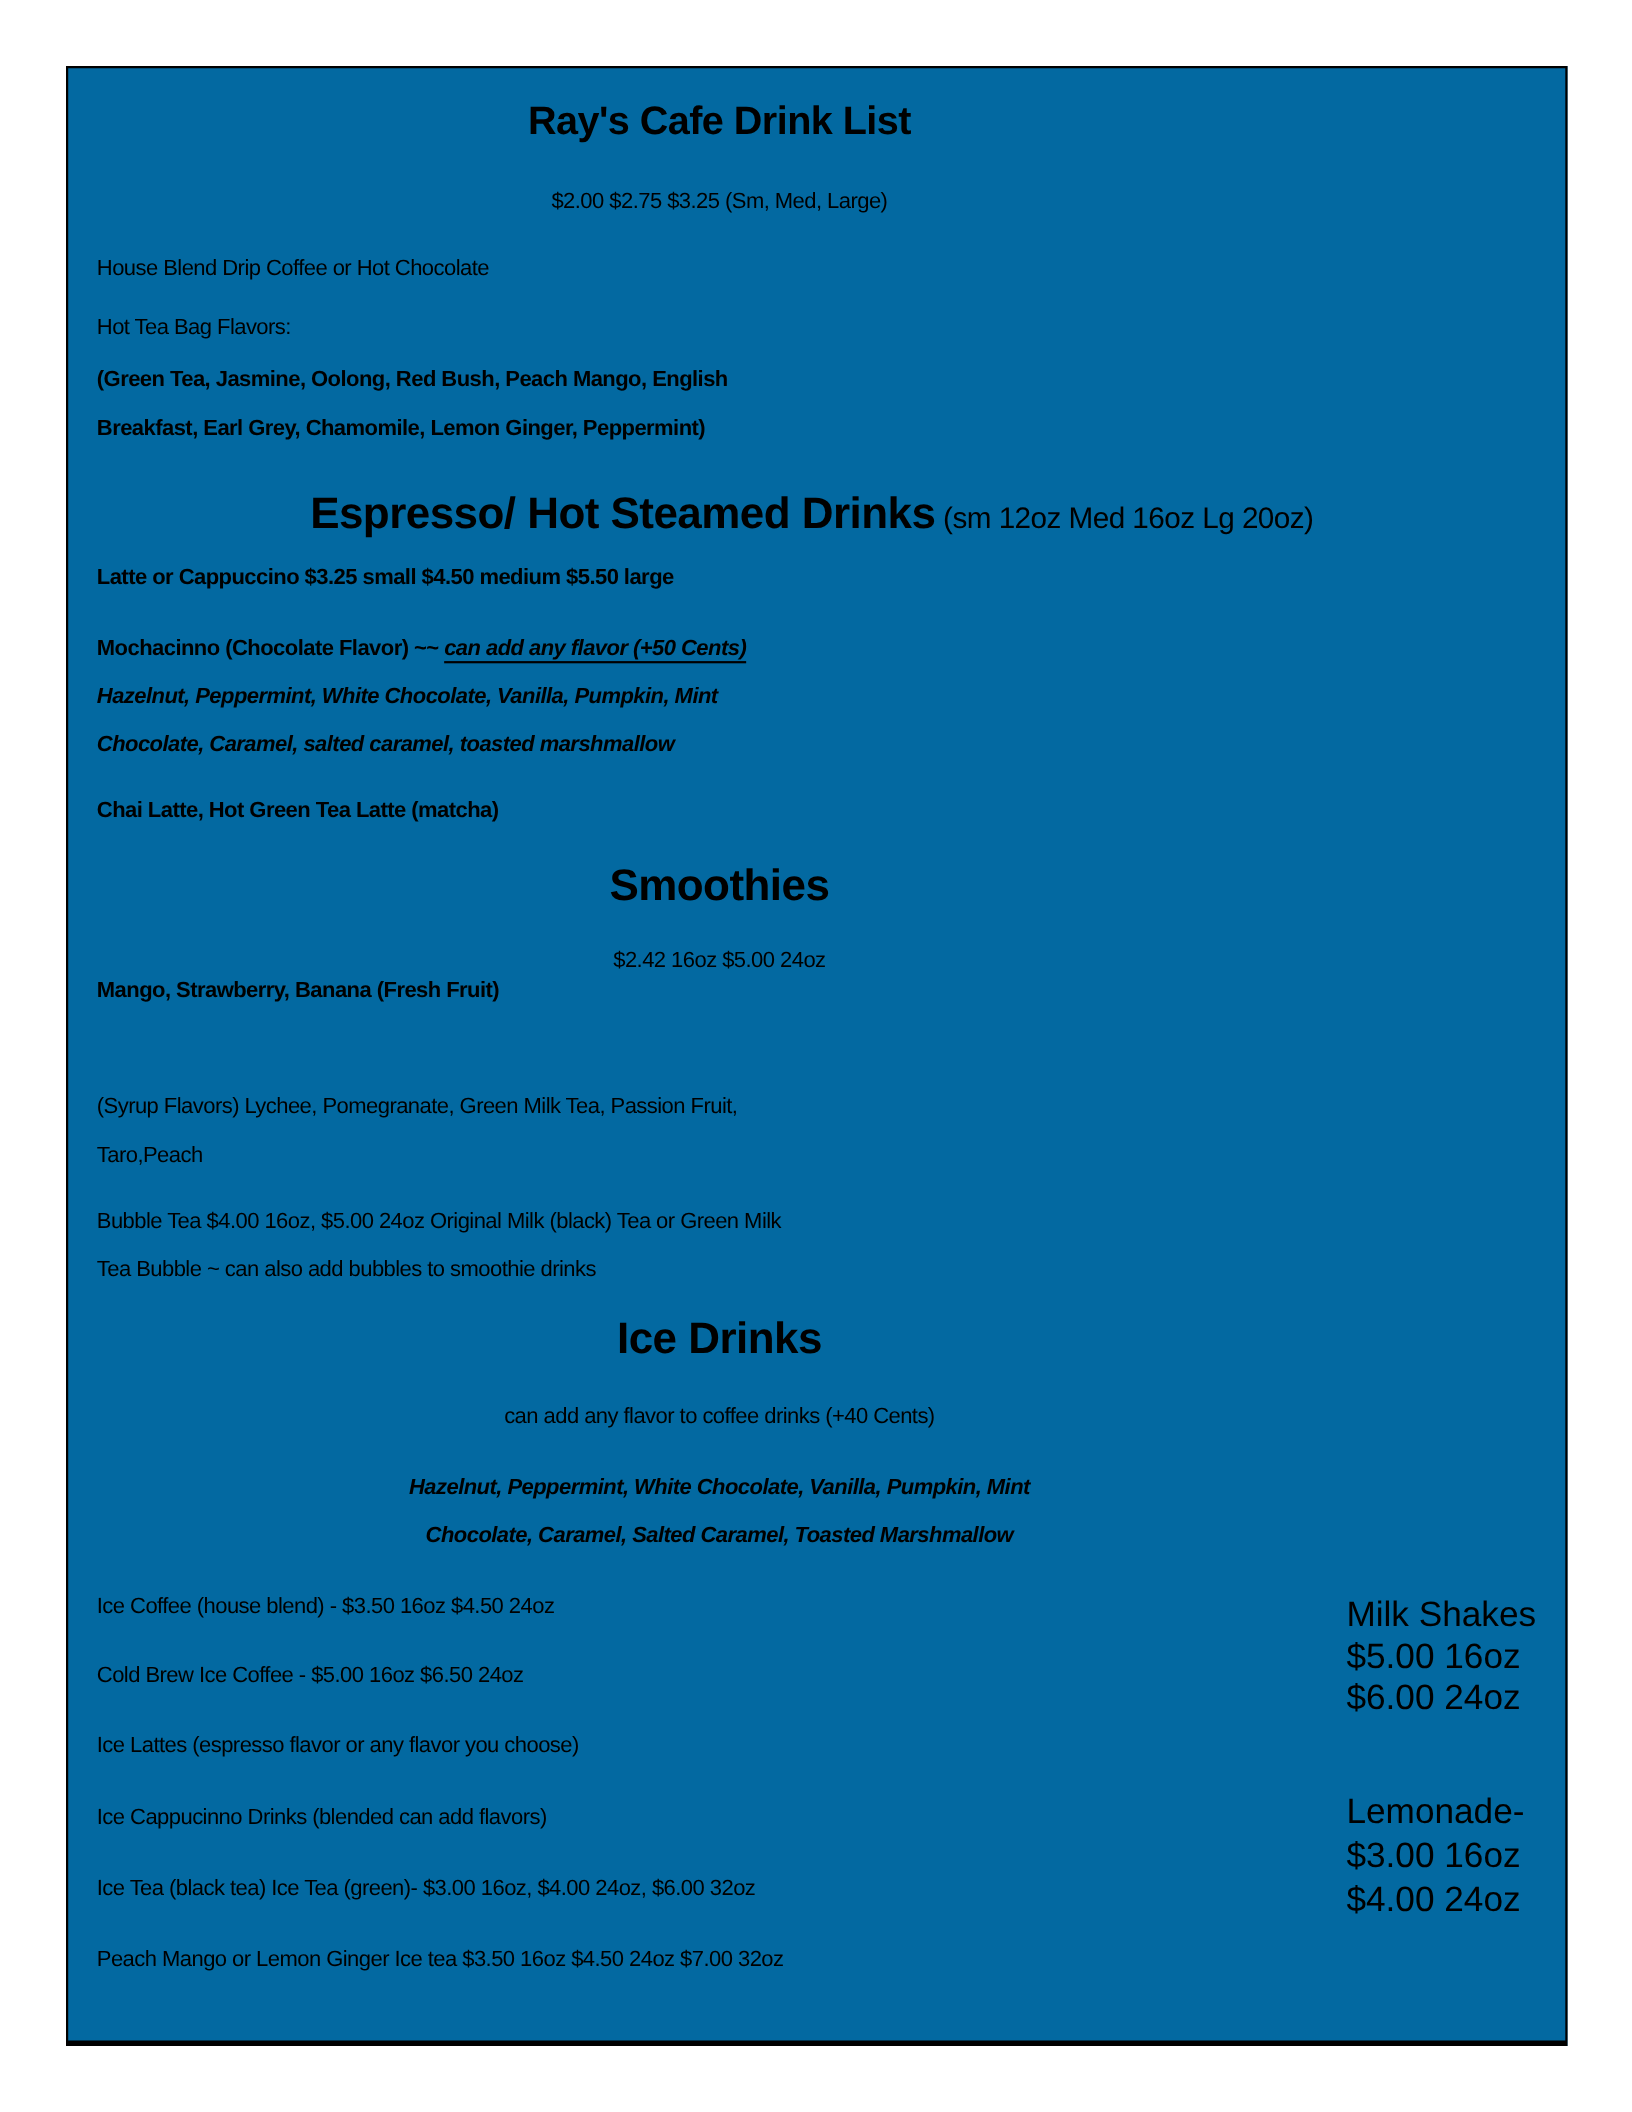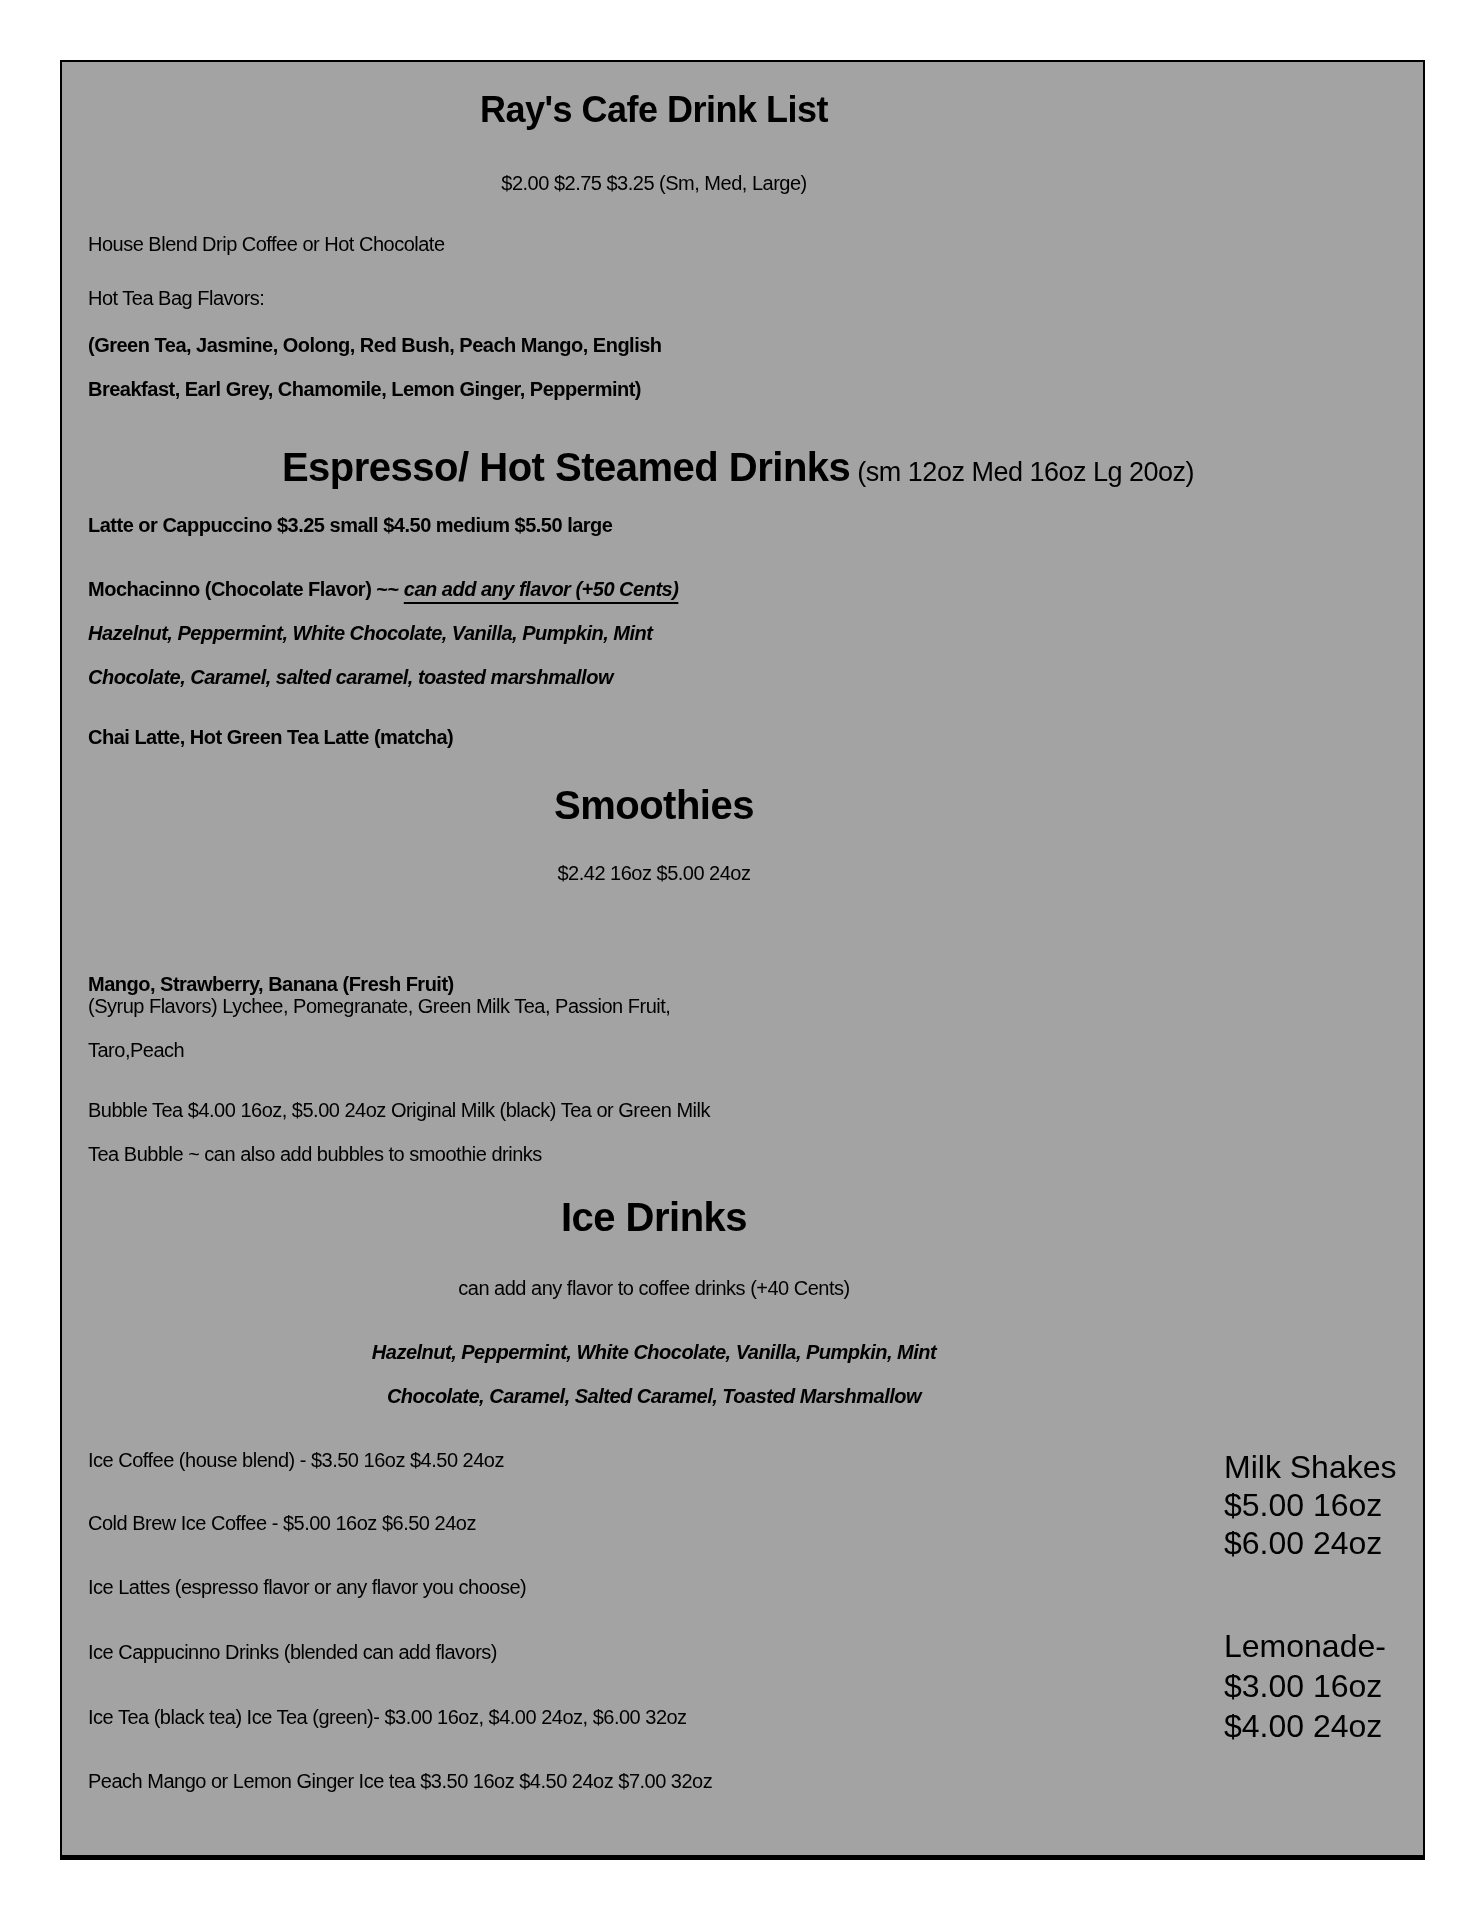--- a/index.html
+++ b/index.html
@@ -11,21 +11,21 @@
     color:#000000;
     overflow:hidden;
   }
   .sheet{
     position:absolute;
     left:60px;top:60px;
     width:1365px;height:1800px;
     box-sizing:border-box;
     border:2px solid #000000;
     border-bottom-width:5px;
-    background:#a3a3a3;
+    background:#0369a1;
   }
   
   .p{
     position:absolute;
     left:26px;               
     width:1132px;
     font-size:20px;
     line-height:44px;
     letter-spacing:-0.5px;
     white-space:pre-line;
@@ -89,21 +89,21 @@
 
     <div class="p" style="top:505px;"><span class="bold">Mochacinno (Chocolate Flavor) </span><span class="bold">~~ </span><span class="bi underlined">can add any flavor (+50 Cents)</span><span class="bi" style="display:block;">Hazelnut, Peppermint, White Chocolate, Vanilla, Pumpkin, Mint
 Chocolate, Caramel, salted caramel, toasted marshmallow</span></div>
 
     <div class="p bold" style="top:653px;">Chai Latte, Hot Green Tea Latte (matcha)</div>
 
     <div class="p center heading" style="top:716px;">Smoothies</div>
 
     <div class="p center" style="top:789px;">$2.42 16oz $5.00 24oz</div>
 
-    <div class="p bold" style="top:900px;">Mango, Strawberry, Banana (Fresh Fruit)</div>
+    <div class="p bold" style="top:816px;">Mango, Strawberry, Banana (Fresh Fruit)</div>
 
     <div class="p" style="top:922px;">(Syrup Flavors) Lychee, Pomegranate, Green Milk Tea, Passion Fruit,
 Taro,Peach</div>
 
     <div class="p" style="top:1026px;">Bubble Tea $4.00 16oz, $5.00 24oz Original Milk (black) Tea or Green Milk
 Tea Bubble ~ can also add bubbles to smoothie drinks</div>
 
     <div class="p center heading" style="top:1128px;">Ice Drinks</div>
 
     <div class="p center" style="top:1204px;">can add any flavor to coffee drinks (+40 Cents)</div>

